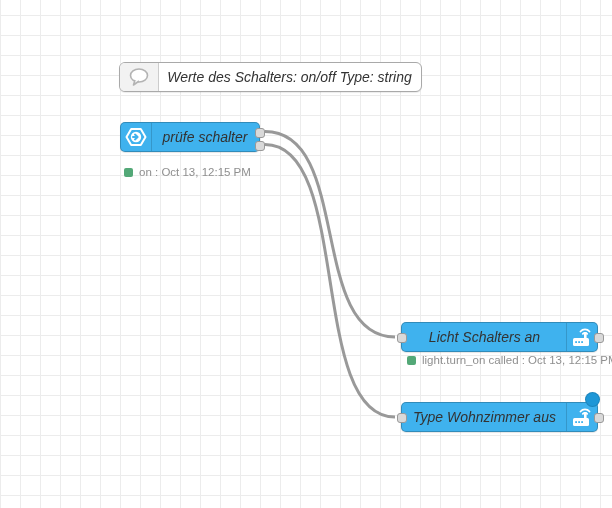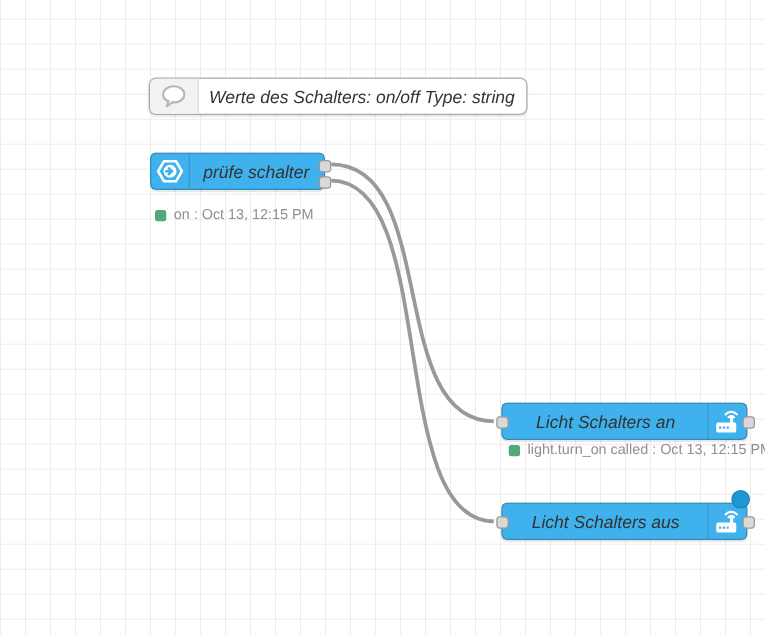--- a/index.html
+++ b/index.html
@@ -141,21 +141,21 @@
     <div class="port" style="left:-5px; top:10px;"></div>
     <div class="port" style="left:192px; top:10px;"></div>
   </div>
 
   <div class="status-row" style="left:407px; top:354px;">
     <span class="status-dot" style="background-color: rgb(83, 168, 119);"></span>
     <span class="status-text">light.turn_on called : Oct 13, 12:15 PM</span>
   </div>
 
   <div class="node node-off" style="background-color: rgb(63, 178, 238);">
-    <span class="node-label">Licht Schalters aus</span>
+    <span class="node-label">Type Wohnzimmer aus</span>
     <div class="icon-region right">
       <svg width="24" height="24" viewBox="0 0 24 24">
         <path d="M10.5 6.5 a6 6 0 0 1 9 0" fill="none" stroke="#ffffff" stroke-width="1.8" stroke-linecap="round"></path>
         <path d="M12.8 8.8 a3 3 0 0 1 4.4 0" fill="none" stroke="#ffffff" stroke-width="1.8" stroke-linecap="round"></path>
         <rect x="14" y="7" width="2.6" height="7.5" fill="#ffffff"></rect>
         <rect x="3" y="13" width="16" height="8" rx="1.5" fill="#ffffff"></rect>
         <rect x="5.2" y="16.2" width="1.8" height="1.8" fill="#3fb2ee"></rect>
         <rect x="8.2" y="16.2" width="1.8" height="1.8" fill="#3fb2ee"></rect>
         <rect x="11.2" y="16.2" width="1.8" height="1.8" fill="#3fb2ee"></rect>
       </svg>

